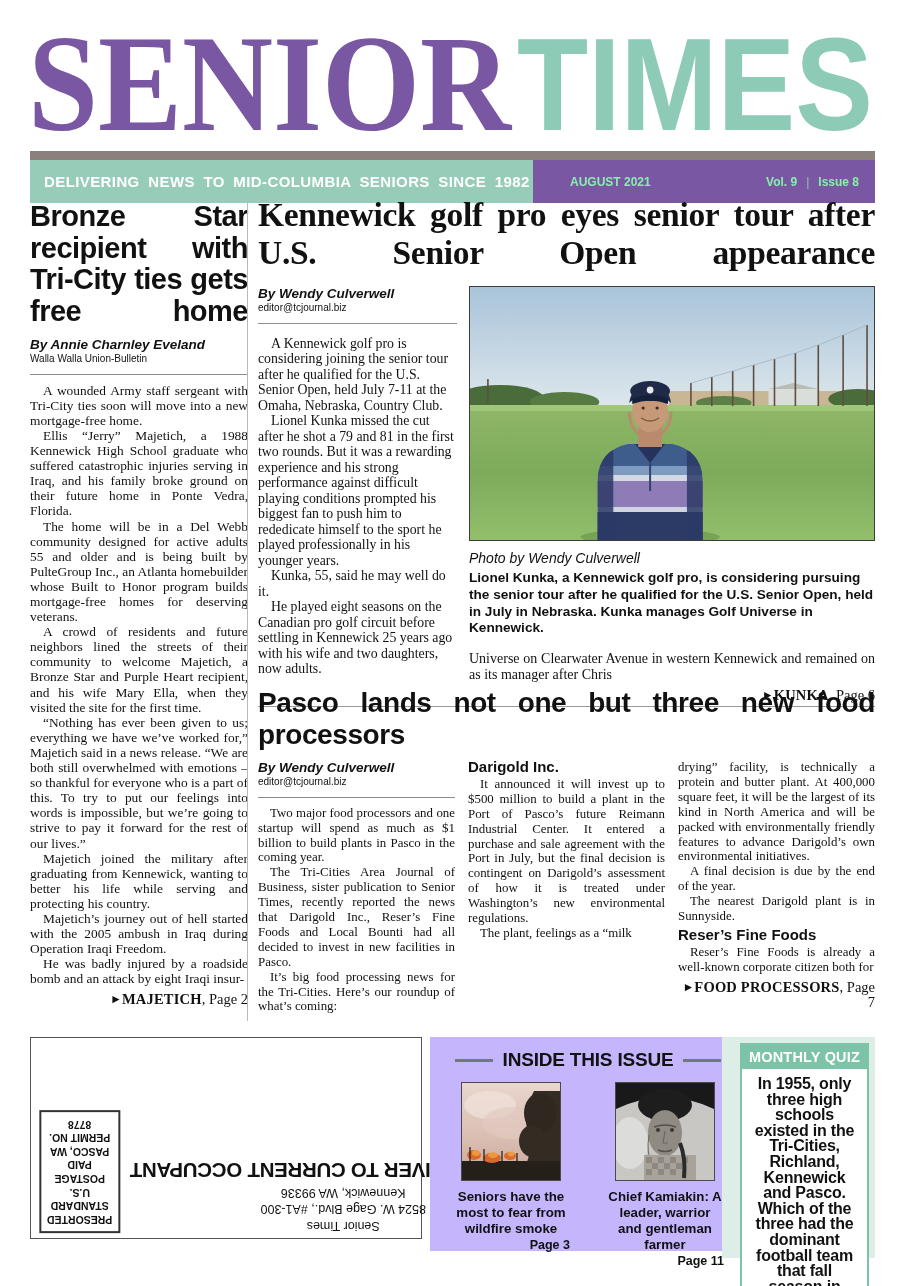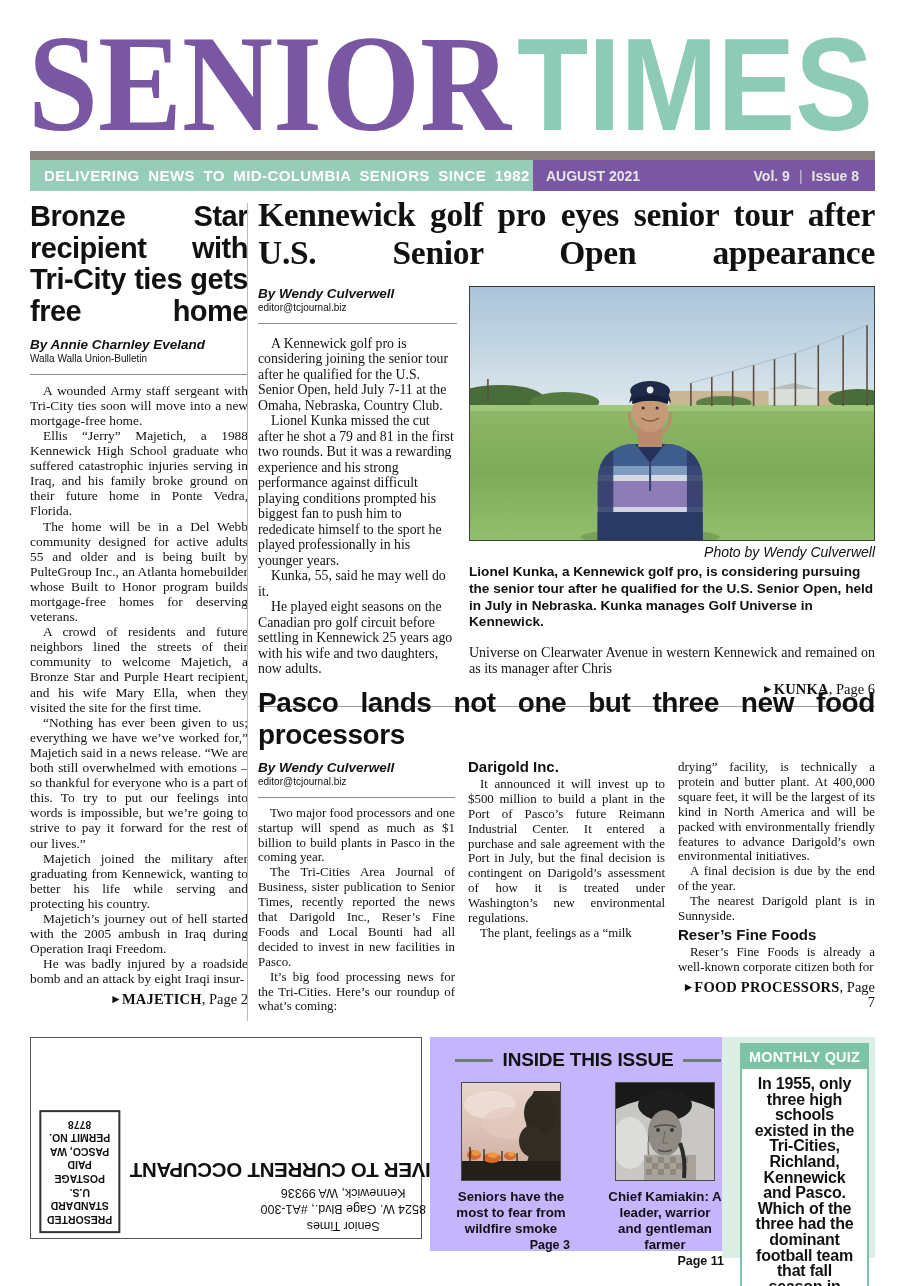--- a/index.html
+++ b/index.html
@@ -2,26 +2,26 @@
 <html><head>
 <meta charset="utf-8">
 <style>
   html,body{margin:0;padding:0;background:#e9e9e9;}
   .page{position:relative;width:900px;height:1286px;background:#ffffff;margin:0 auto;
         font-family:"Liberation Serif",serif;color:#111;overflow:hidden;}
   
   .masthead{position:absolute;left:28px;top:26px;width:847px;height:122px;}
   
   .gray-bar{position:absolute;left:30px;top:151px;width:845px;height:9px;background:#8a817d;}
-  .banner{position:absolute;left:30px;top:160px;width:845px;height:31px;display:flex;
+  .banner{position:absolute;left:30px;top:160px;width:845px;height:43px;display:flex;
           font-family:"Liberation Sans",sans-serif;}
   .banner-left{width:503px;background:#96ccb8;display:flex;align-items:center;padding-left:14px;box-sizing:border-box;}
   .banner-left span{color:#fff;font-weight:bold;font-size:15px;letter-spacing:.4px;word-spacing:4px;}
   .banner-right{flex:1;background:#7a57a3;display:flex;align-items:center;justify-content:space-between;
-                padding:0 16px 0 13px;color:#e5e5e5;font-weight:bold;font-size:14px;}
+                padding:0 16px 0 37px;color:#86efac;font-weight:bold;font-size:12px;}
   .vol-issue{display:flex;align-items:flex-end;gap:9px;}
   .vol-issue .sep{font-weight:normal;opacity:.75;}
   
   .byline-name{font-family:"Liberation Sans",sans-serif;font-weight:bold;font-style:italic;font-size:13.5px;line-height:1.2;}
   .byline-org{font-family:"Liberation Sans",sans-serif;font-size:10px;line-height:1.25;}
   .byline-rule{border:none;border-top:1px solid #8c8c8c;margin:8px 0 8px 0;}
   .jump{text-align:right;font-size:14.5px;margin-top:5px;}
   .jump b{letter-spacing:.2px;}
   .tri{font-size:12px;vertical-align:1px;}
   p.body{margin:0;text-indent:13px;}
@@ -33,21 +33,21 @@
   .col-divider{position:absolute;left:247px;top:203px;width:1px;height:818px;background:#b9b9b9;}
   
   .main-col{position:absolute;left:258px;top:196px;width:617px;}
   .main-col h2{margin:0;font-size:33.5px;line-height:38px;font-weight:bold;letter-spacing:-.3px;
                text-align:justify;text-align-last:justify;}
   .golf-cols{display:flex;gap:12px;margin-top:14px;}
   .golf-col1{width:199px;flex:0 0 auto;}
   .golf-col1 .bodywrap{font-size:13.8px;line-height:15.5px;margin-top:12px;}
   .photo-col{flex:1;}
   .photo-frame{border:1px solid #3c3c3c;height:253px;overflow:hidden;background:#cfe0ea;}
-  .photo-credit{font-style:italic;font-size:14px;text-align:right;margin-top:3px;font-family:"Liberation Sans",sans-serif;}
+  .photo-credit{font-style:italic;font-size:14px;margin-top:9px;font-family:"Liberation Sans",sans-serif;}
   .photo-caption{font-family:"Liberation Sans",sans-serif;font-weight:bold;font-size:13.6px;line-height:16.8px;margin-top:4px;}
   .golf-subcols{display:flex;gap:14px;margin-top:14px;}
   .golf-subcol{flex:1;font-size:14px;line-height:15.8px;text-align:justify;}
   
   .section-rule{position:absolute;left:258px;top:706px;width:617px;height:1px;background:#9a9a9a;}
   .pasco{position:absolute;left:258px;top:687px;width:617px;}
   .pasco h3{margin:0;font-family:"Liberation Sans",sans-serif;font-weight:bold;font-size:28px;
             line-height:32px;letter-spacing:-.4px;text-align:justify;text-align-last:justify;}
   .pasco-cols{display:flex;gap:13px;margin-top:9px;}
   .pasco-col{flex:1;font-size:12.9px;line-height:14.9px;text-align:justify;}

